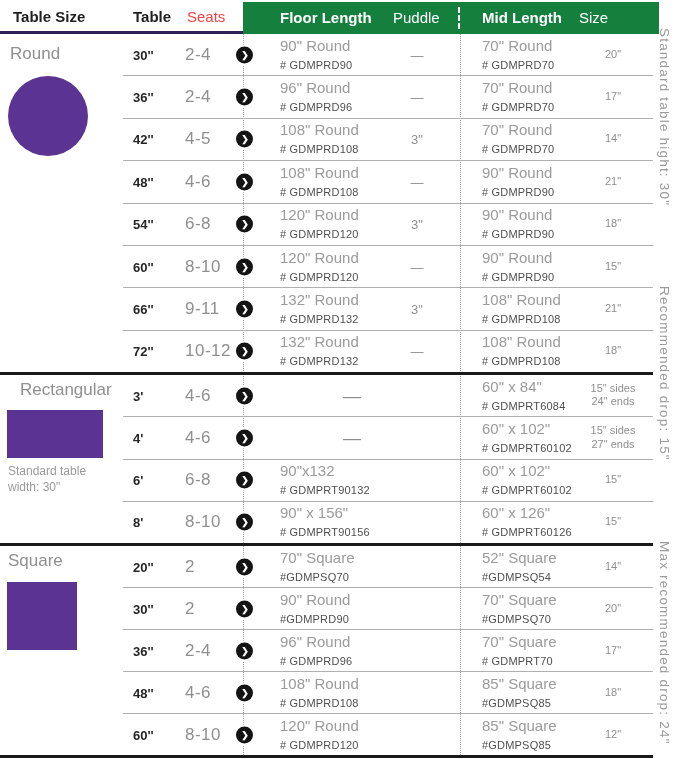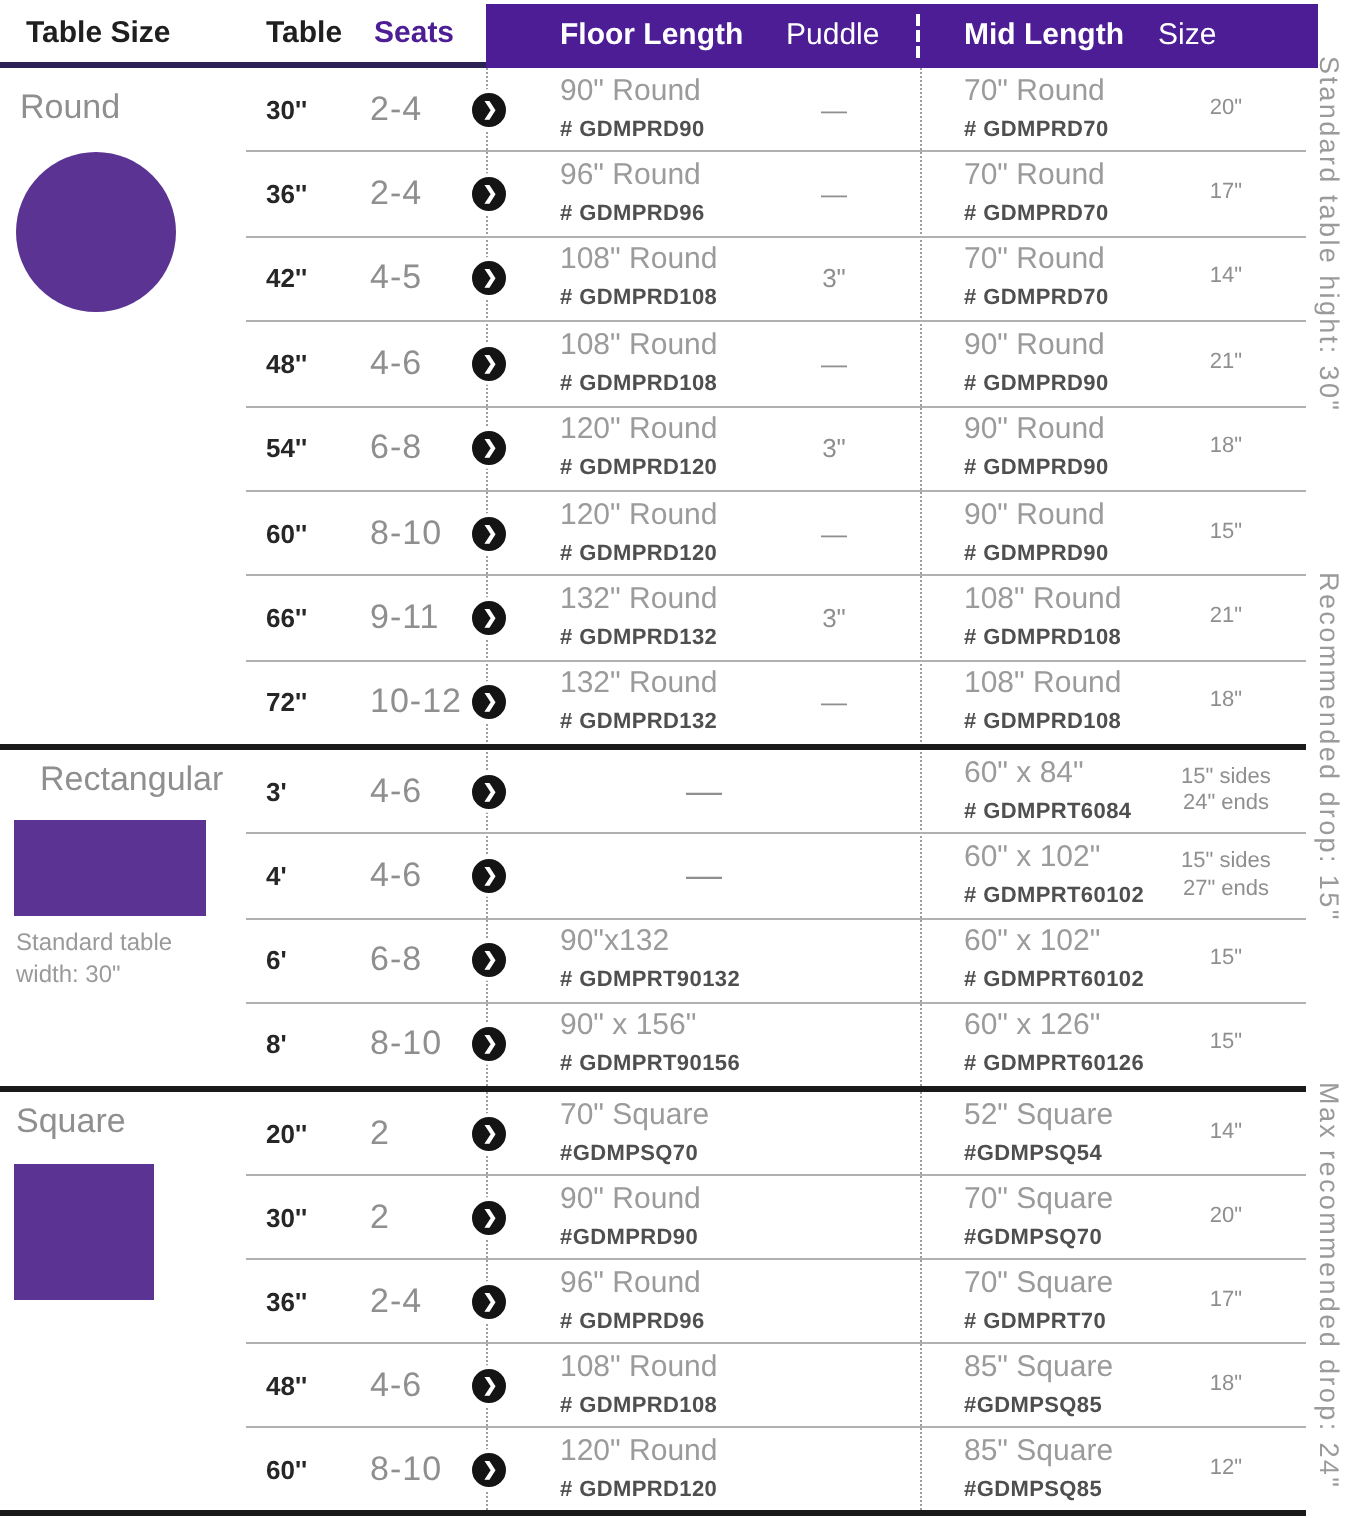--- a/index.html
+++ b/index.html
@@ -1,22 +1,22 @@
 <!DOCTYPE html>
 <html><head>
 <meta charset="utf-8">
 <style>
   html,body{margin:0;padding:0;background:#fff;}
   .sheet{position:relative;width:679px;height:759px;background:#fff;overflow:hidden;
          font-family:"Liberation Sans",sans-serif;}
   
   .hdr-label{position:absolute;top:8px;font-size:15px;font-weight:bold;color:#1f1f1f;white-space:nowrap;}
-  .hdr-label.gray{font-weight:bold;color:#4c1d95;}
+  .hdr-label.gray{font-weight:normal;color:#ef4444;}
   .hdr-underline{position:absolute;left:0;top:31px;width:243px;height:3px;background:#2e2156;}
-  .purple-bar{position:absolute;left:243px;top:2px;width:416px;height:32px;background:#4c1d95;}
+  .purple-bar{position:absolute;left:243px;top:2px;width:416px;height:32px;background:#15803d;}
   .purple-bar .ph{position:absolute;top:7px;font-size:15px;color:#fff;white-space:nowrap;}
   .ph.bold{font-weight:bold;}
   .ph.center{text-align:left;}
   .bar-dash{position:absolute;left:215px;top:5px;height:22px;border-left:2px dashed #fff;}
   
   .dotcol{position:absolute;top:34px;height:721px;width:0;border-left:1px dotted #9e9e9e;}
   
   .divider{position:absolute;left:0;width:653px;height:3px;background:#1a1a1a;}
   
   .shape-label{position:absolute;font-size:17px;color:#8f8f8f;white-space:nowrap;}
@@ -33,21 +33,21 @@
   .cell{position:absolute;top:50%;transform:translateY(-50%);}
   .size{left:10px;width:48px;font-size:13px;font-weight:bold;color:#262626;white-space:nowrap;}
   .seats{left:62px;width:52px;font-size:17px;color:#8f8f8f;letter-spacing:.5px;white-space:nowrap;}
   .arrow{position:absolute;top:50%;transform:translateY(-50%);left:111px;width:17px;height:17px;
          border-radius:50%;background:#141414;border:2px solid #fff;color:#fff;
          display:flex;align-items:center;justify-content:center;z-index:2;}
   .arrow .chev{font-size:9px;font-weight:bold;line-height:1;transform:translateX(.5px);}
   .floor{left:157px;width:130px;}
   .mid{left:359px;width:122px;}
   .dim{font-size:15px;color:#9b9b9b;white-space:nowrap;}
-  .sku{font-size:11px;font-weight:bold;color:#4f4f4f;letter-spacing:.2px;margin-top:17px;white-space:nowrap;}
+  .sku{font-size:11px;font-weight:normal;color:#4f4f4f;letter-spacing:.2px;margin-top:17px;white-space:nowrap;}
   .sku:empty{display:none;}
   .puddle{left:268px;width:52px;text-align:center;font-size:13px;color:#8f8f8f;}
   .drop{left:452px;width:76px;text-align:center;font-size:11px;color:#8f8f8f;line-height:1.25;}
   .drop .d2:empty{display:none;}
   .drop .d1,.drop .d2{display:block;white-space:nowrap;}
   .floor-dash .floor{left:120px;width:218px;text-align:center;}
   .floor-dash .floor .dim{font-size:18px;color:#8f8f8f;}
   
   .bottom-bar{position:absolute;left:0;top:755px;width:653px;height:3px;background:#1a1a1a;}
   

